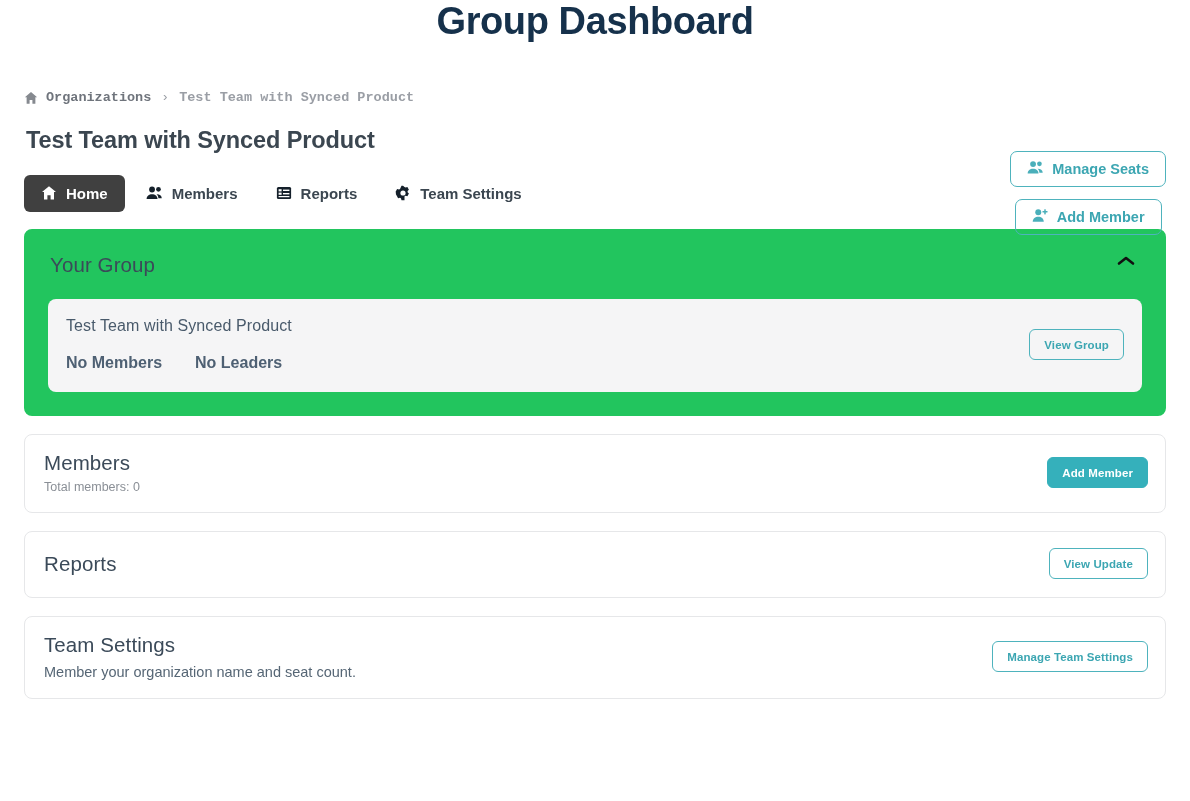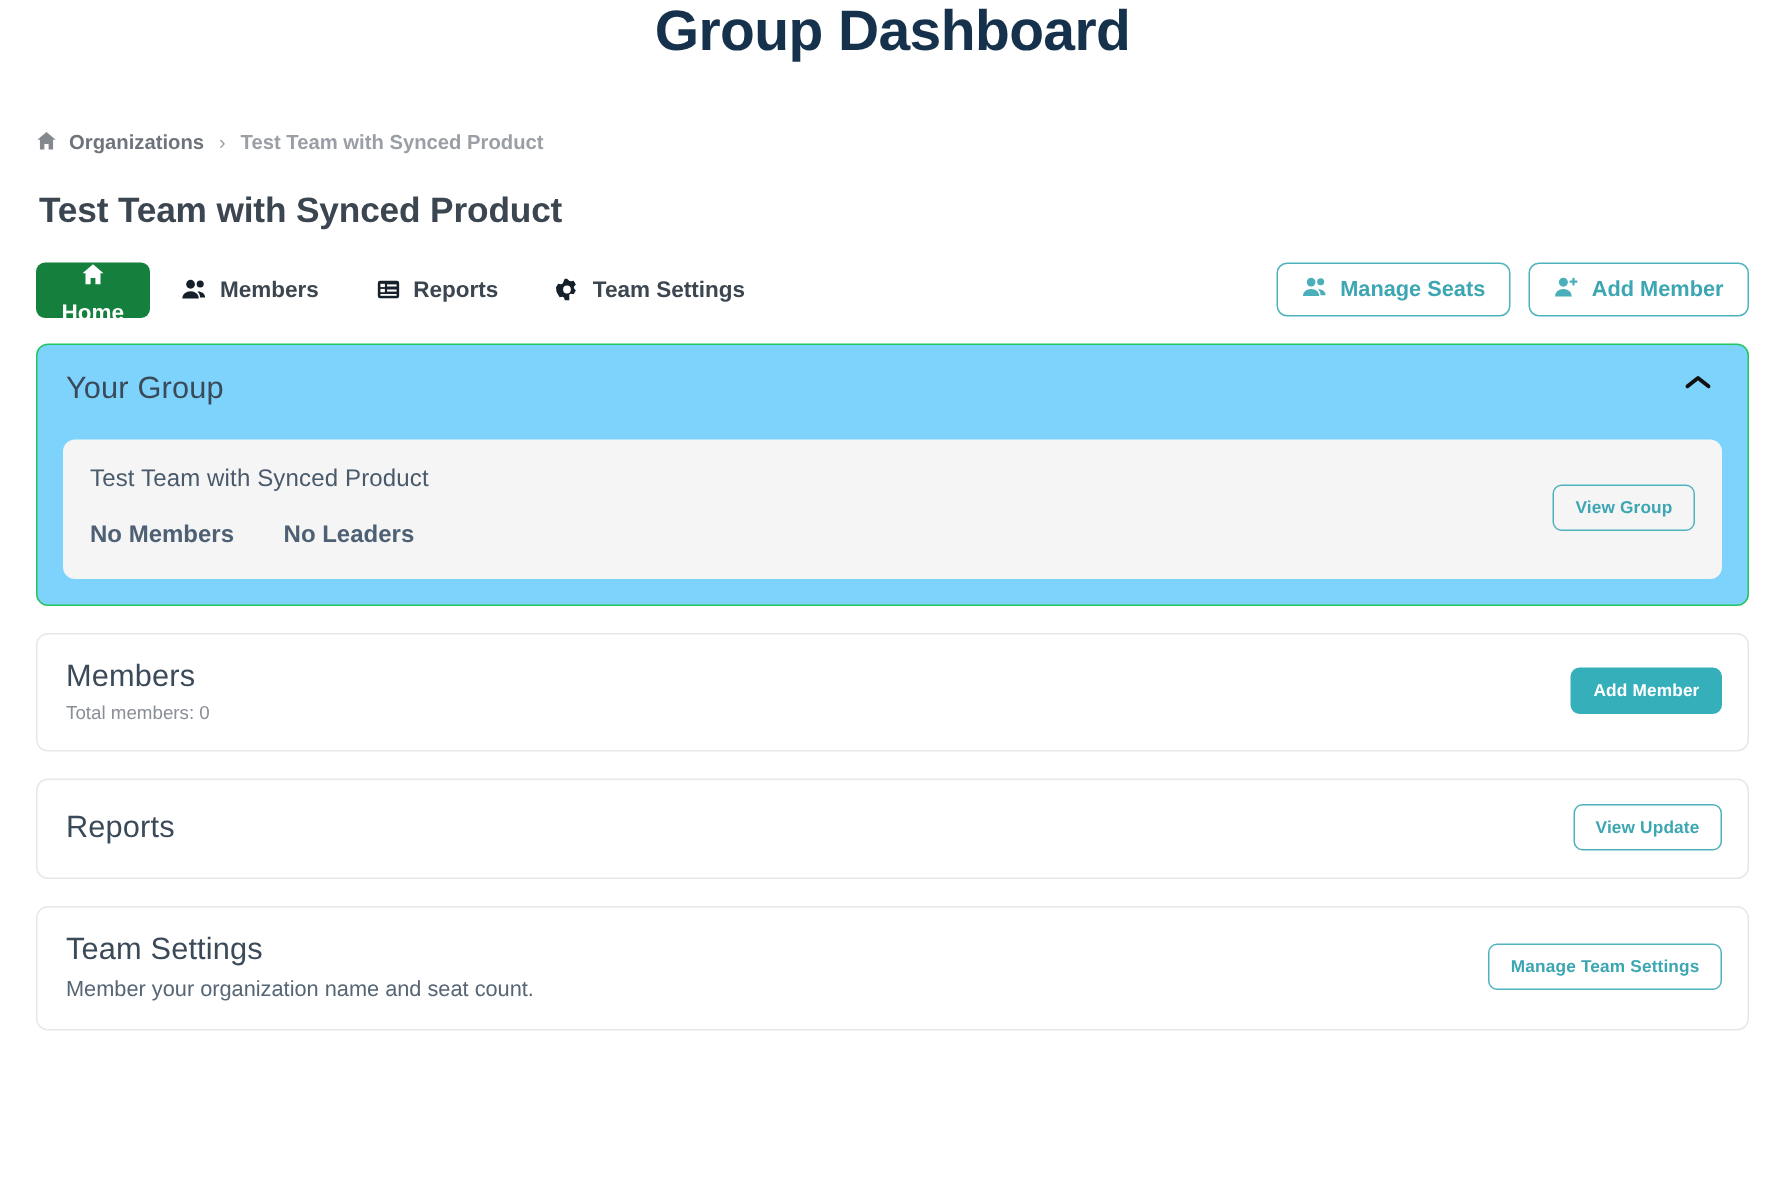--- a/index.html
+++ b/index.html
@@ -27,23 +27,23 @@
   }
 
   .content {
     padding: 0 24px;
     margin-top: 44px;
   }
 
   
   .breadcrumb {
     display: flex;
-    align-items: flex-start;
+    align-items: flex-end;
     gap: 8px;
-    font-family: Liberation Sans, sans-serif;
+    font-family: Liberation Mono, monospace;
     font-size: 13.5px;
     font-weight: bold;
     color: #8b8f96;
     height: 18px;
   }
   .breadcrumb .crumb-link {
     color: #6f747c;
     text-decoration: none;
     cursor: pointer;
   }
@@ -86,31 +86,31 @@
     padding: 0 17px;
     border-radius: 6px;
     font-family: "Liberation Sans", sans-serif;
     font-size: 15px;
     font-weight: bold;
     color: #3b4650;
     cursor: pointer;
     white-space: nowrap;
   }
   .tab.active {
-    background: #15803d;
+    background: #404040;
     color: #ffffff;
-    flex-direction: column;
   }
   .tab svg { display: block; }
 
   .tab-actions {
     margin-left: auto;
     display: flex;
-    align-items: flex-start;
+    align-items: center;
     gap: 12px;
+    flex-direction: column;
   }
 
   
   .btn {
     display: inline-flex;
     align-items: center;
     justify-content: center;
     gap: 8px;
     font-family: "Liberation Sans", sans-serif;
     font-weight: bold;
@@ -136,23 +136,23 @@
   .btn-sm {
     height: 31px;
     padding: 0 14px;
     font-size: 11.5px;
     border-radius: 6px;
     letter-spacing: 0.1px;
   }
 
   
   .card {
-    border: 1px solid #22c55e;
+    border: 7px solid #22c55e;
     border-radius: 8px;
-    background: #7dd3fc;
+    background: #22c55e;
     margin-top: 16px;
     padding: 17px;
   }
   .card-first { margin-top: 17px; }
 
   .card-head {
     display: flex;
     align-items: flex-start;
     justify-content: space-between;
   }

